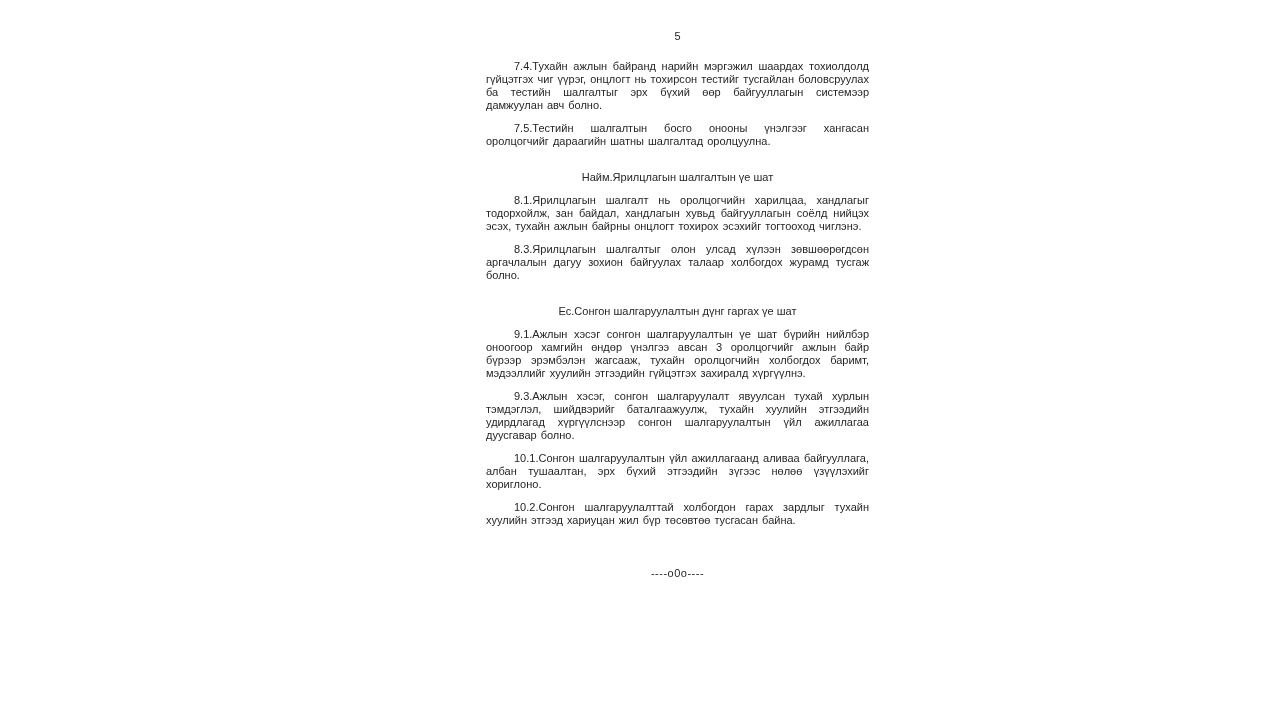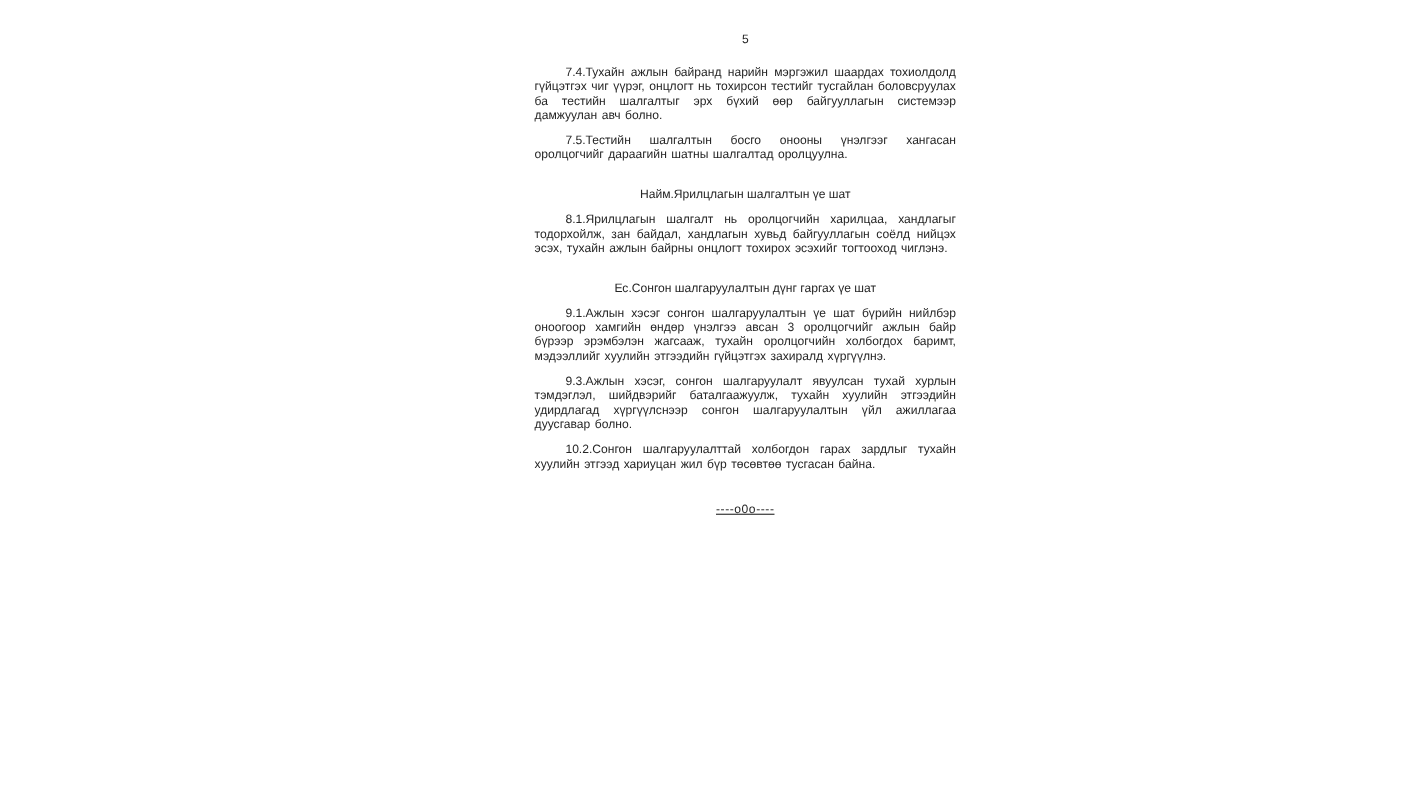--- a/index.html
+++ b/index.html
@@ -30,40 +30,41 @@
     text-align: justify;
     text-indent: 28px;
     word-spacing: 1px;
   }
   .doc .h {
     text-align: center;
     margin: 23px 0 10px 0;
   }
   .footer-mark {
     text-align: center;
-    margin-top: 28px;
+    margin-top: 40px;
     letter-spacing: 0.5px;
-    text-decoration: underline;
   }
 </style>
 </head>
 <body>
 
 <div class="doc">
   <div class="page-num">5</div>
 
   <p>7.4.Тухайн ажлын байранд нарийн мэргэжил шаардах тохиолдолд гүйцэтгэх чиг үүрэг, онцлогт нь тохирсон тестийг тусгайлан боловсруулах ба тестийн шалгалтыг эрх бүхий өөр байгууллагын системээр дамжуулан авч болно.</p>
   <p>7.5.Тестийн шалгалтын босго онооны үнэлгээг хангасан оролцогчийг дараагийн шатны шалгалтад оролцуулна.</p>
 
   <div class="h">Найм.Ярилцлагын шалгалтын үе шат</div>
 
   <p>8.1.Ярилцлагын шалгалт нь оролцогчийн харилцаа, хандлагыг тодорхойлж, зан байдал, хандлагын хувьд байгууллагын соёлд нийцэх эсэх, тухайн ажлын байрны онцлогт тохирох эсэхийг тогтооход чиглэнэ.</p>
+  <p>8.3.Ярилцлагын шалгалтыг олон улсад хүлээн зөвшөөрөгдсөн аргачлалын дагуу зохион байгуулах талаар холбогдох журамд тусгаж болно.</p>
 
   <div class="h">Ес.Сонгон шалгаруулалтын дүнг гаргах үе шат</div>
 
   <p>9.1.Ажлын хэсэг сонгон шалгаруулалтын үе шат бүрийн нийлбэр оноогоор хамгийн өндөр үнэлгээ авсан 3 оролцогчийг ажлын байр бүрээр эрэмбэлэн жагсааж, тухайн оролцогчийн холбогдох баримт, мэдээллийг хуулийн этгээдийн гүйцэтгэх захиралд хүргүүлнэ.</p>
   <p>9.3.Ажлын хэсэг, сонгон шалгаруулалт явуулсан тухай хурлын тэмдэглэл, шийдвэрийг баталгаажуулж, тухайн хуулийн этгээдийн удирдлагад хүргүүлснээр сонгон шалгаруулалтын үйл ажиллагаа дуусгавар болно.</p>
 
 
+  <p>10.1.Сонгон шалгаруулалтын үйл ажиллагаанд аливаа байгууллага, албан тушаалтан, эрх бүхий этгээдийн зүгээс нөлөө үзүүлэхийг хориглоно.</p>
   <p>10.2.Сонгон шалгаруулалттай холбогдон гарах зардлыг тухайн хуулийн этгээд хариуцан жил бүр төсөвтөө тусгасан байна.</p>
 
   <div class="footer-mark">----о0о----</div>
 </div>
 
 </body></html>

